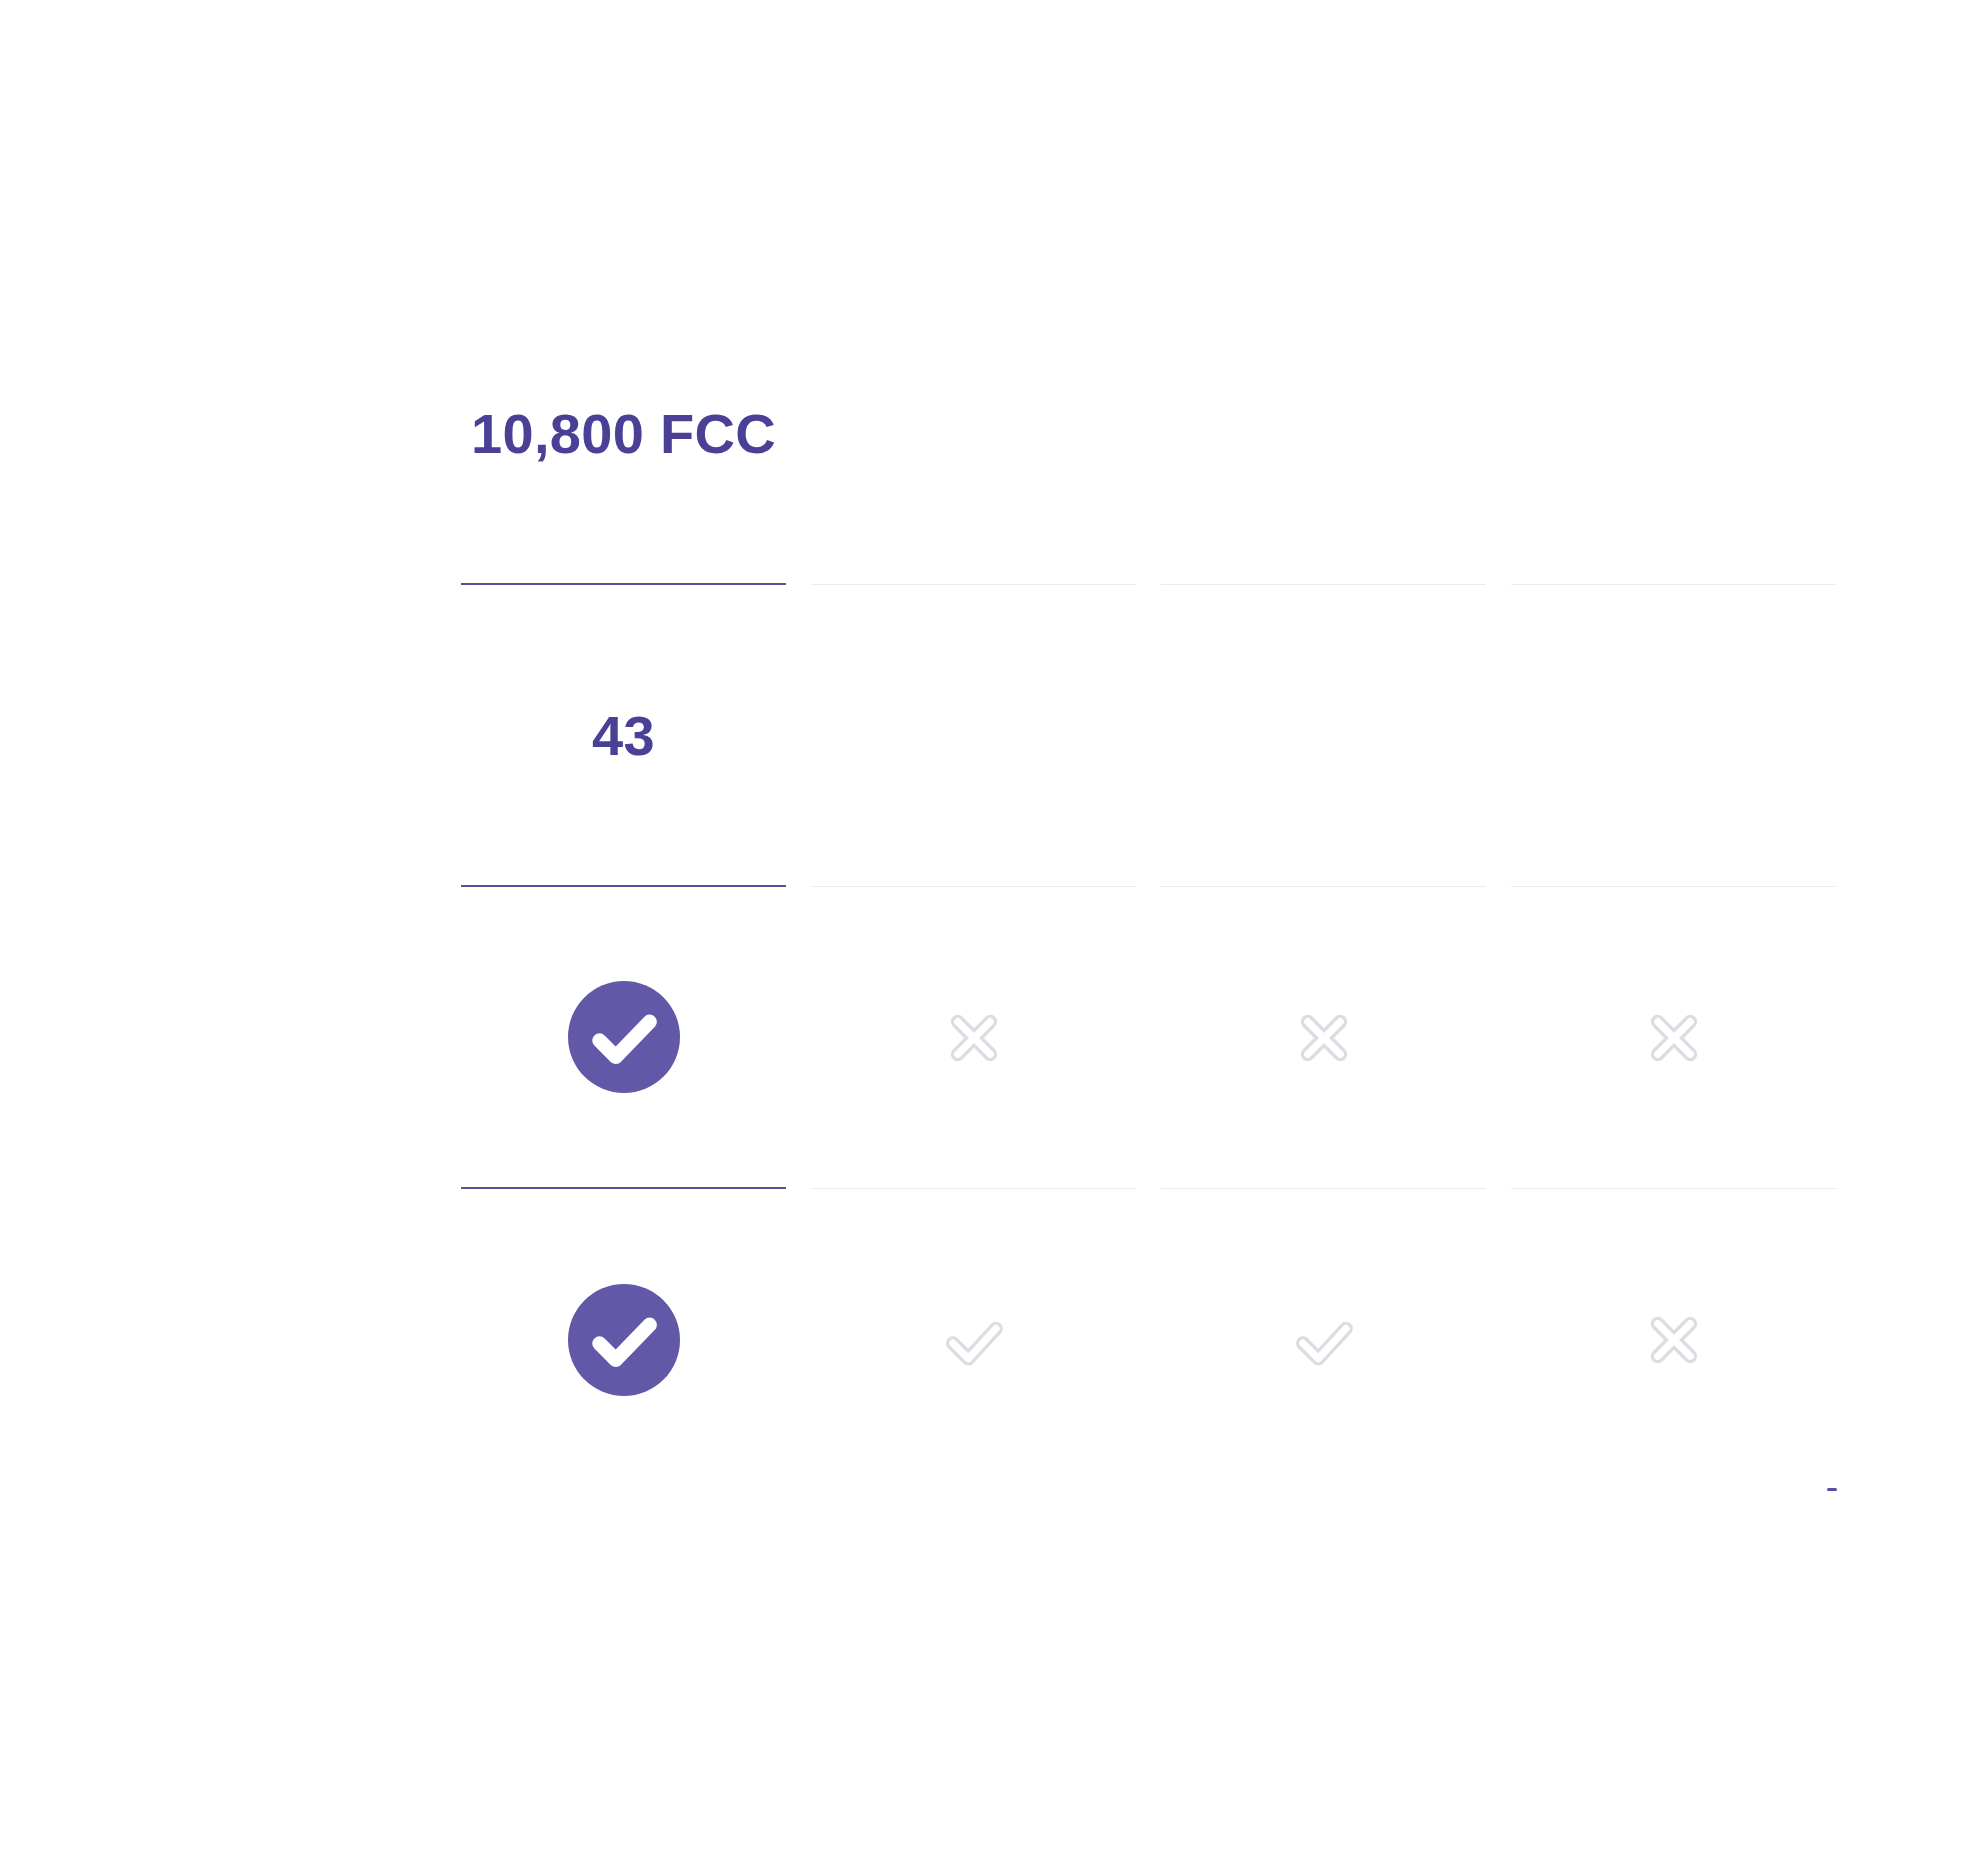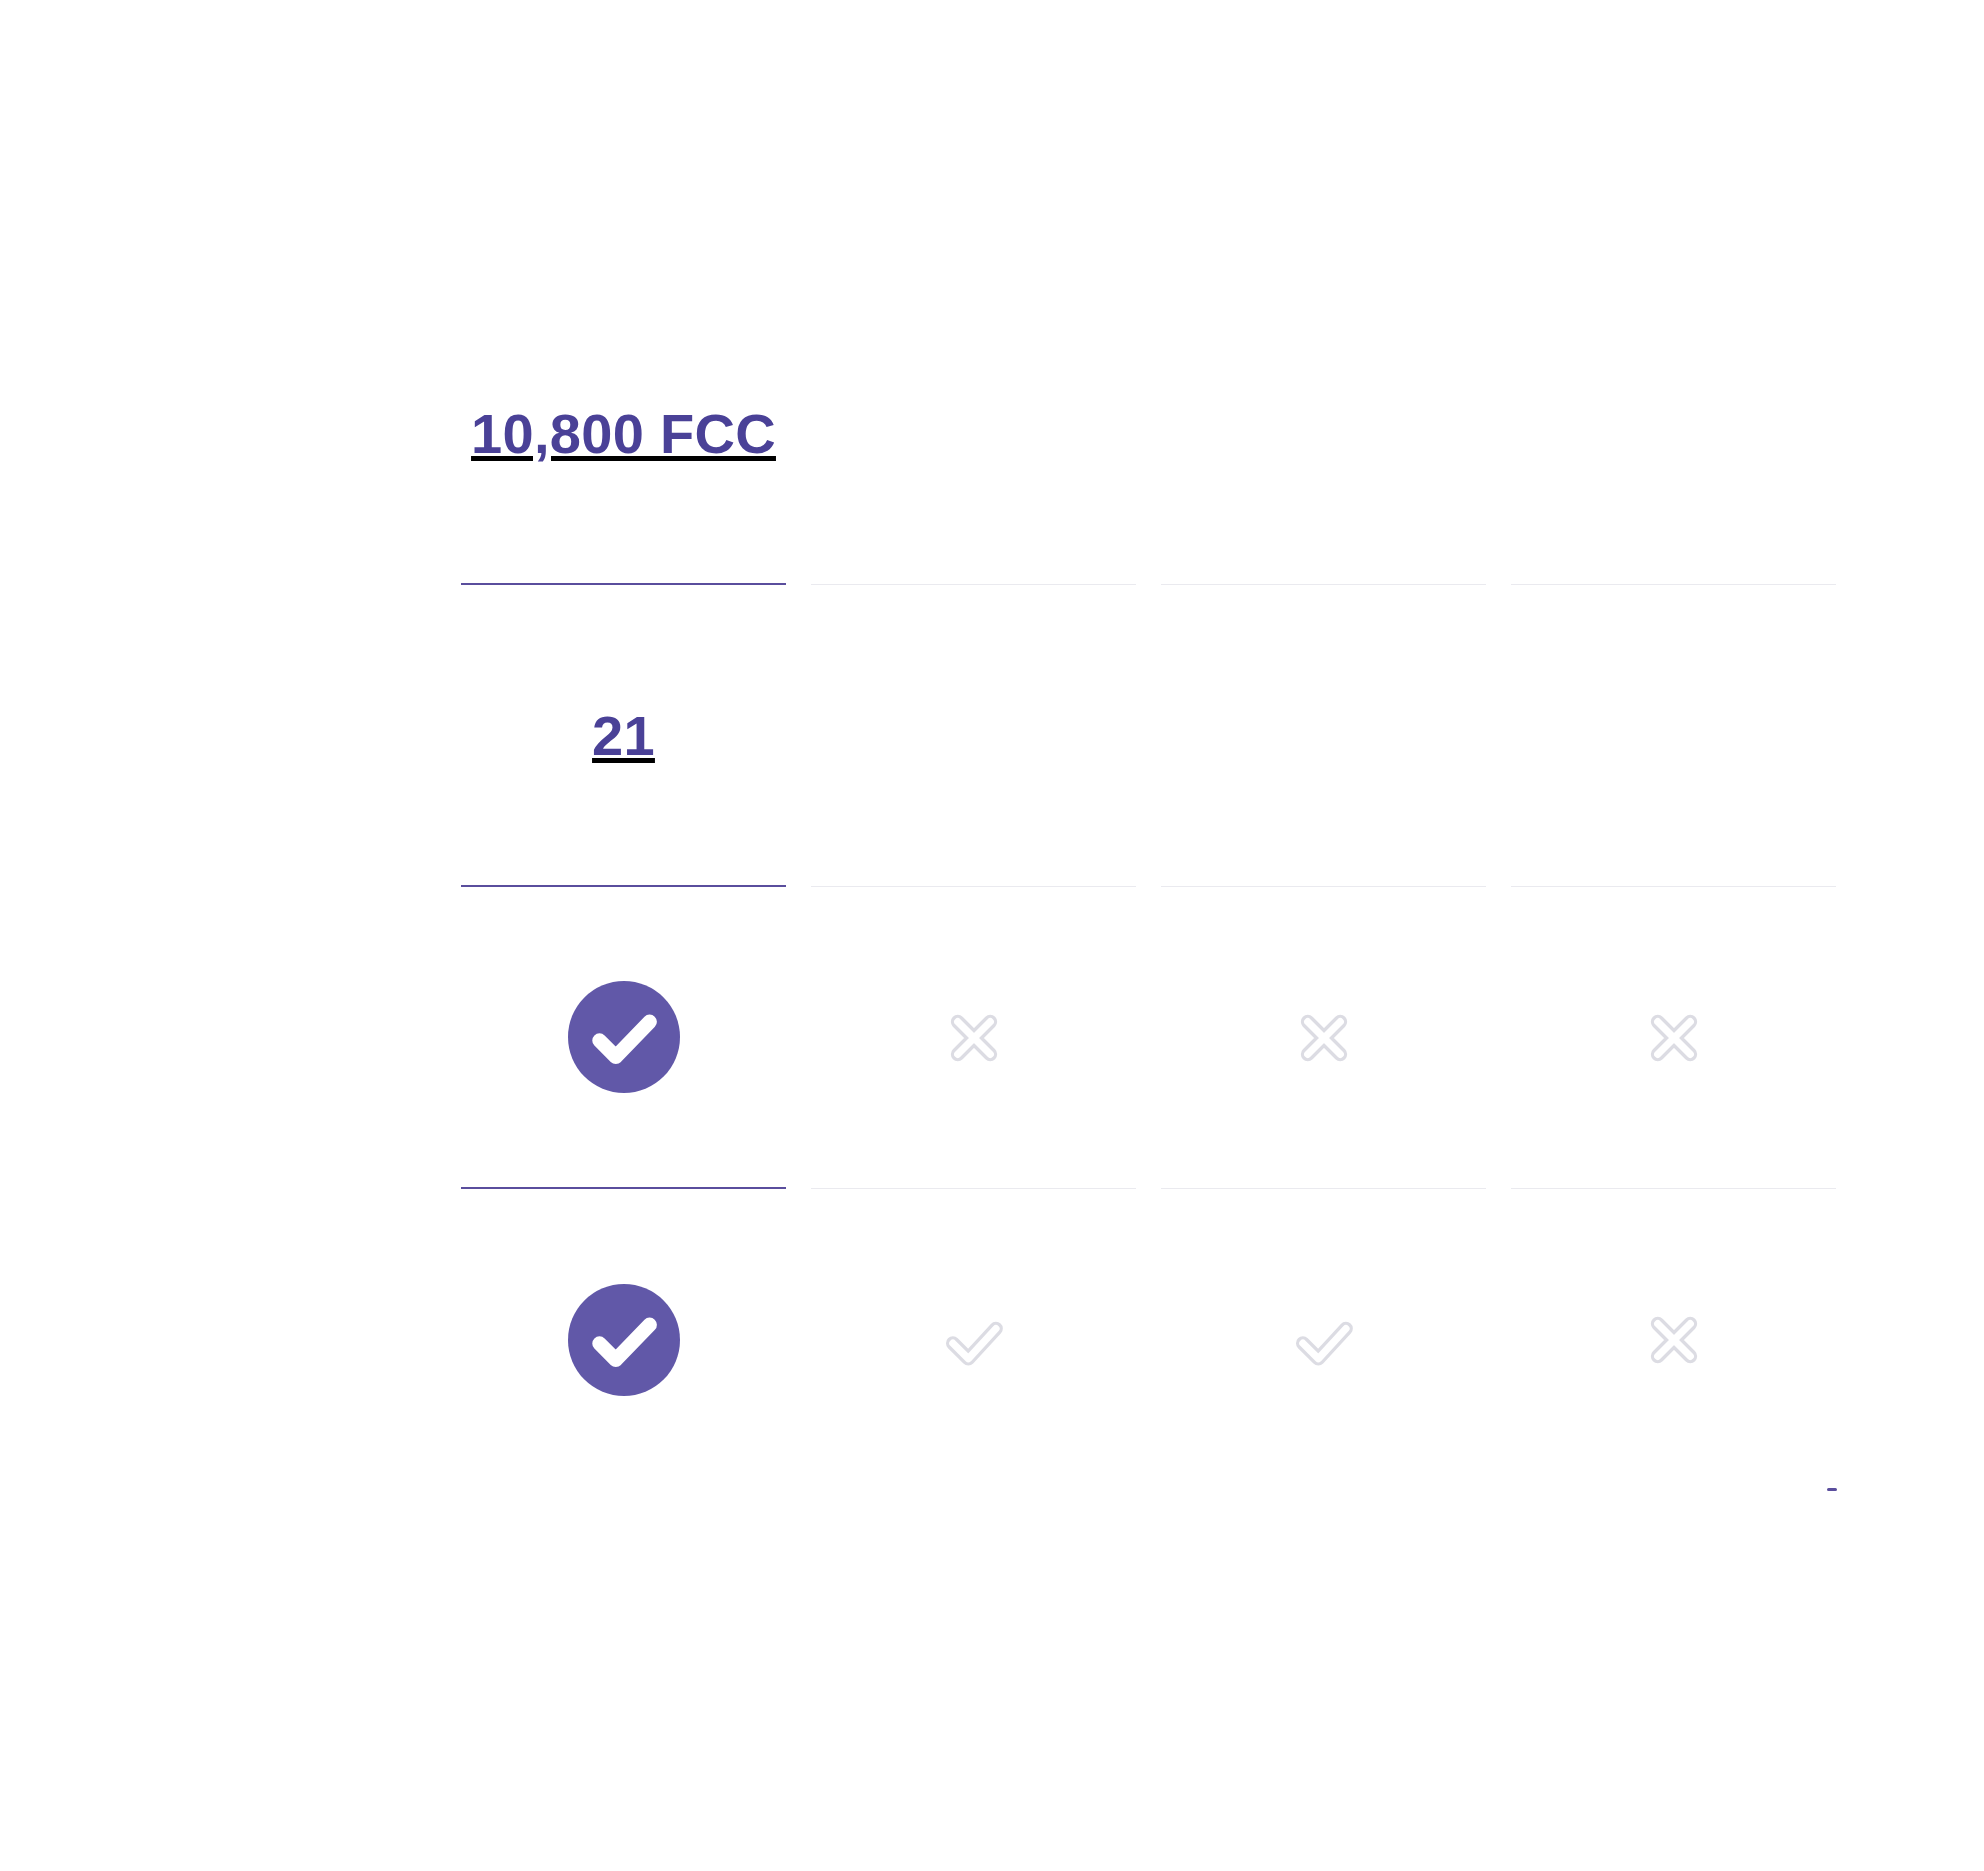--- a/index.html
+++ b/index.html
@@ -23,21 +23,20 @@
     left: 461px;
     top: 283px;
     width: 1375px;
   }
 
   .row {
     display: grid;
     grid-template-columns: repeat(4, 1fr);
     column-gap: 25px;
     height: 302px;
-    text-decoration: underline;
   }
 
   .cell {
     display: flex;
     align-items: center;
     justify-content: center;
   }
 
   .row.bordered .cell {
     border-bottom: 1.9px solid var(--divider, #eaeaef);
@@ -85,21 +84,21 @@
       <div class="cell">
         <span class="text-val"></span>
       </div>
       <div class="cell">
         <span class="text-val"></span>
       </div>
     </div>
 
     <div class="row bordered">
       <div class="cell featured">
-        <span class="text-val">21</span>
+        <span class="text-val">43</span>
       </div>
       <div class="cell">
         <span class="text-val"></span>
       </div>
       <div class="cell">
         <span class="text-val"></span>
       </div>
       <div class="cell">
         <span class="text-val"></span>
       </div>

